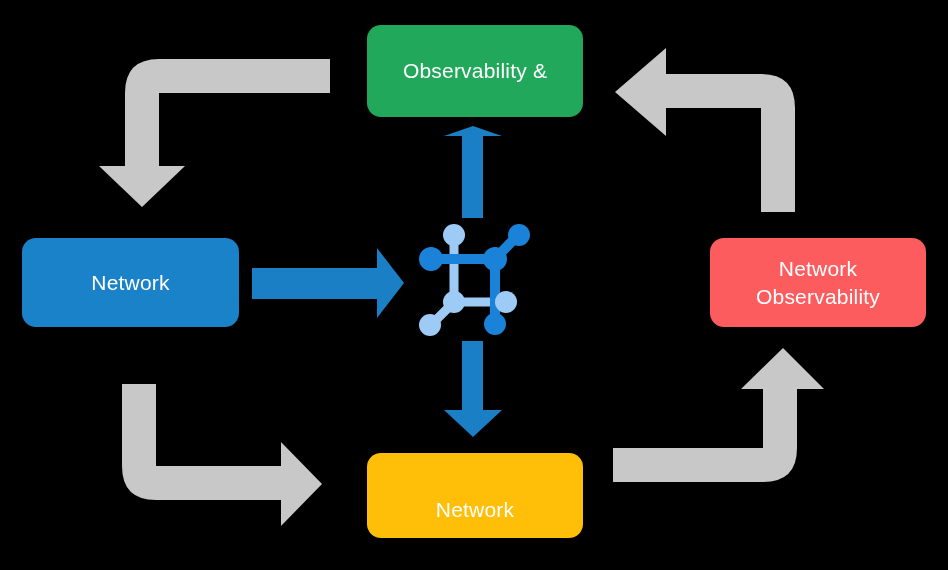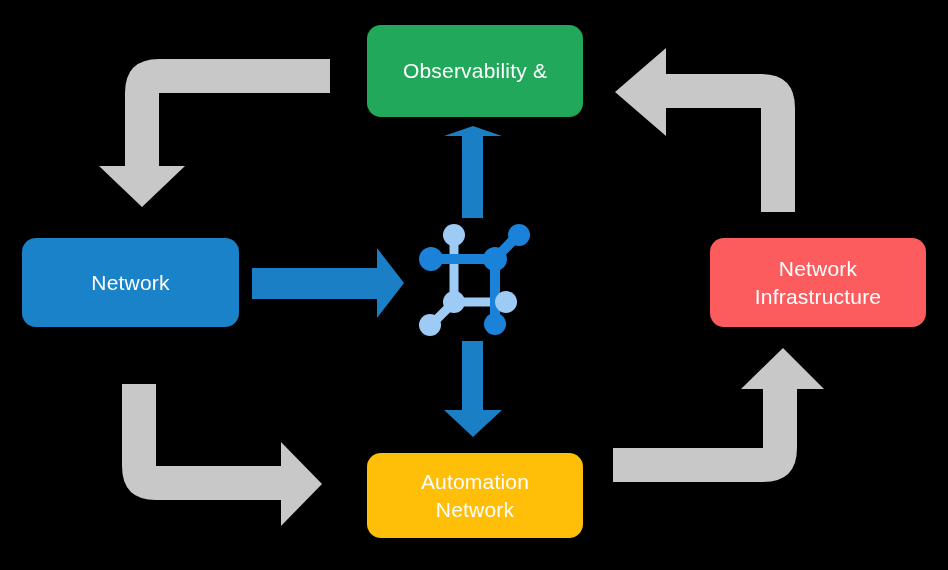--- a/index.html
+++ b/index.html
@@ -183,24 +183,24 @@
 
   <div class="node-box" id="box-network-operations" style="background-color: rgb(26, 130, 200); color: rgb(255, 255, 255);">
     <span>
       <span>Network</span><br>
     </span>
   </div>
 
   <div class="node-box" id="box-network-infrastructure" style="background-color: rgb(253, 92, 95); color: rgb(255, 255, 255);">
     <span>
       <span>Network</span><br>
-      <span>Infrastructure</span>
+      <span>Observability</span>
     </span>
   </div>
 
   <div class="node-box" id="box-automation-tooling" style="background-color: rgb(255, 190, 8); color: rgb(255, 255, 255);">
     <span>
-      <span>Automation</span><br>
+      <br>
       <span>Network</span>
     </span>
   </div>
 
 </div>
 
 </body></html>

